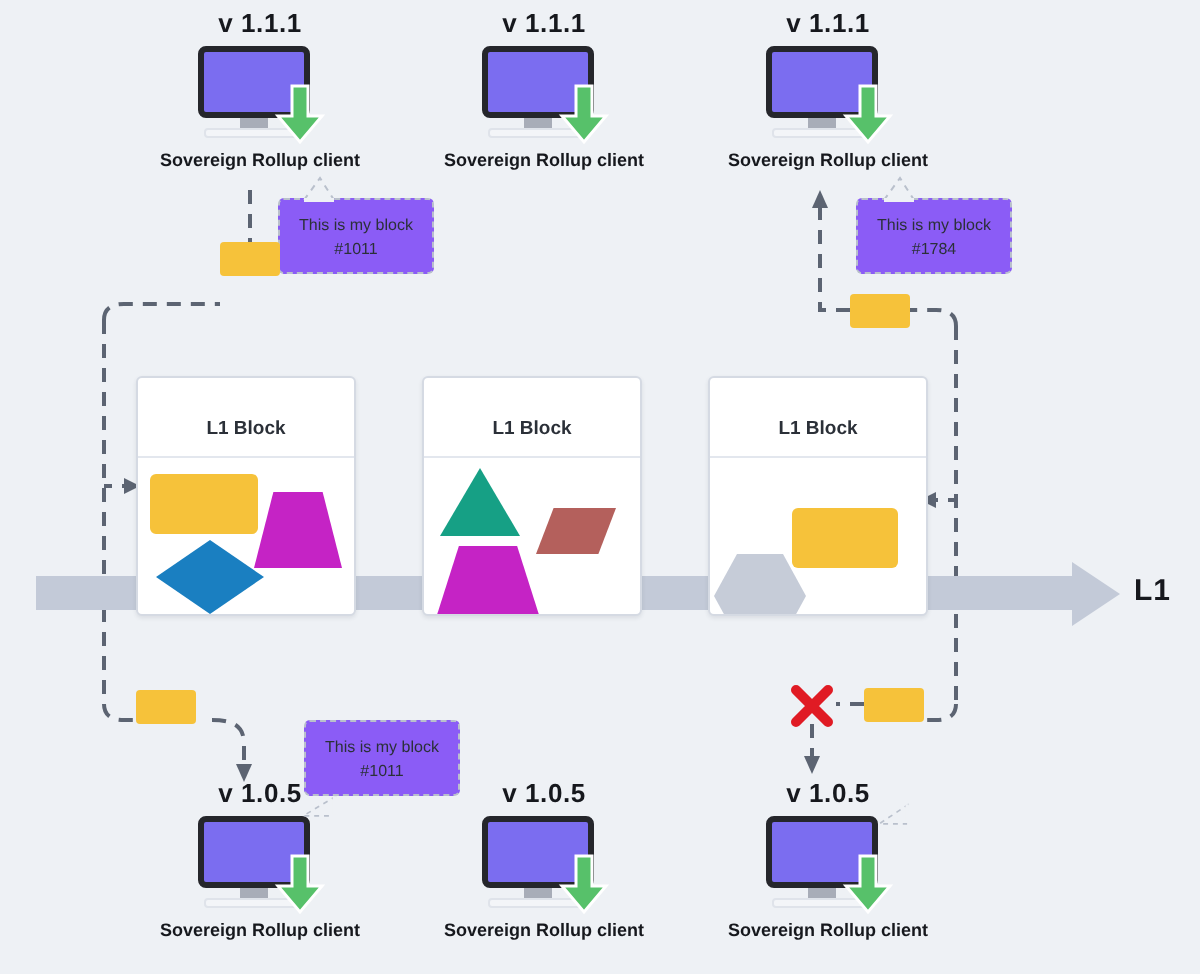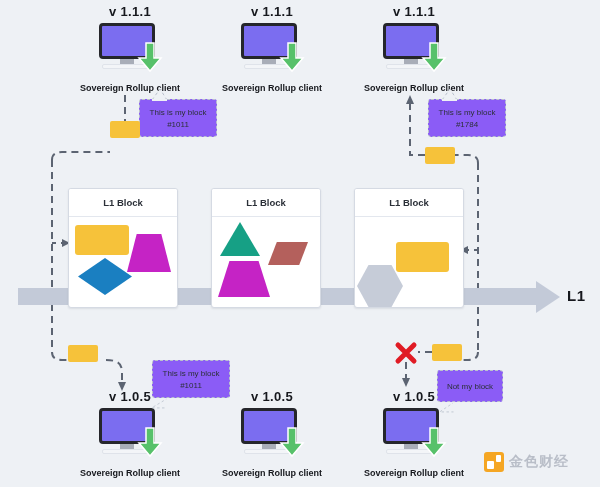--- a/index.html
+++ b/index.html
@@ -37,20 +37,21 @@
     border-radius:3px;
     box-shadow:0 1px 2px rgba(40,50,70,.10);
     top:188px;
     overflow:hidden;
   }
   .l1-block .hdr{
     height:27px;line-height:27px;text-align:center;
     font-size:9.5px;color:#2b3038;font-weight:600;
     border-bottom:1px solid #e3e7ee;
     background:#fff;
+    margin-top:12px;
   }
   .l1-block .body{position:relative;height:90px;}
   .b1{left:68px;}
   .b2{left:211px;}
   .b3{left:354px;}
 
   
   .shape{position:absolute;}
   .rect-yellow{background:#f6c23a;border-radius:3px;}
   .trap-magenta{
@@ -93,21 +94,21 @@
   }
   .base{
     position:absolute;left:3px;top:41px;width:50px;height:5px;
     background:#f3f5f8;border:1px solid #dfe3ea;border-radius:2px;box-sizing:border-box;
   }
   .dl-arrow{
     position:absolute;left:38px;top:18px;width:26px;height:32px;
   }
   .client-label{
     text-align:center;font-size:9px;font-weight:bold;color:#16181d;
-    margin-top:12px;white-space:nowrap;
+    margin-top:4px;white-space:nowrap;
   }
 
   
   .bubble{
     background:#8b5cf6;
     border:1px dashed #b9c0cc;
     border-radius:3px;
     text-align:center;
     font-size:8px;
     color:#2b3038;
@@ -310,35 +311,28 @@
 
   <div class="abs bubble" style="left:152px;top:360px;width:78px;height:38px;">
     <span>This is my block</span>
     <span class="l2">#1011</span>
   </div>
   <svg class="abs tail" style="left:150px;top:397px;" viewBox="0 0 22 14">
     <path d="M22,1 L2,13 L20,13" fill="#eef1f5" stroke="#b9c0cc" stroke-width="1" stroke-dasharray="3,3"></path>
     <path d="M21,1 L21,12" stroke="#eef1f5" stroke-width="2"></path>
   </svg>
 
-  <div class="abs bubble" style="left:437px;top:370px;width:66px;height:32px;padding-top:10px;">
-    <span>Not my block</span>
-  </div>
   <svg class="abs tail" style="left:438px;top:401px;" viewBox="0 0 22 14">
     <path d="M20,1 L2,13 L19,13" fill="#eef1f5" stroke="#b9c0cc" stroke-width="1" stroke-dasharray="3,3"></path>
     <path d="M19,1 L19,12" stroke="#eef1f5" stroke-width="2"></path>
   </svg>
 
   <div class="abs chip" style="left:110px;top:121px;"></div>
   <div class="abs chip" style="left:68px;top:345px;"></div>
   <div class="abs chip" style="left:425px;top:147px;"></div>
   <div class="abs chip" style="left:432px;top:344px;"></div>
 
   <svg class="abs redx" style="left:395px;top:342px;" viewBox="0 0 22 22">
     <path d="M3,3 L19,19 M19,3 L3,19" stroke="#e01b24" stroke-width="5" stroke-linecap="round"></path>
   </svg>
 
-  <div class="abs wm">
-    <div class="wm-logo"></div>
-    <div class="wm-text">金色财经</div>
-  </div>
 
 </div>
 
 </body></html>

